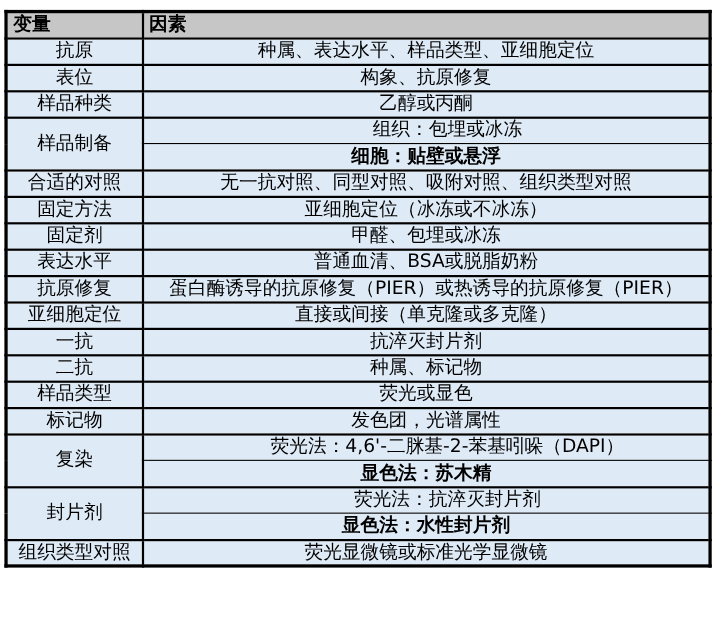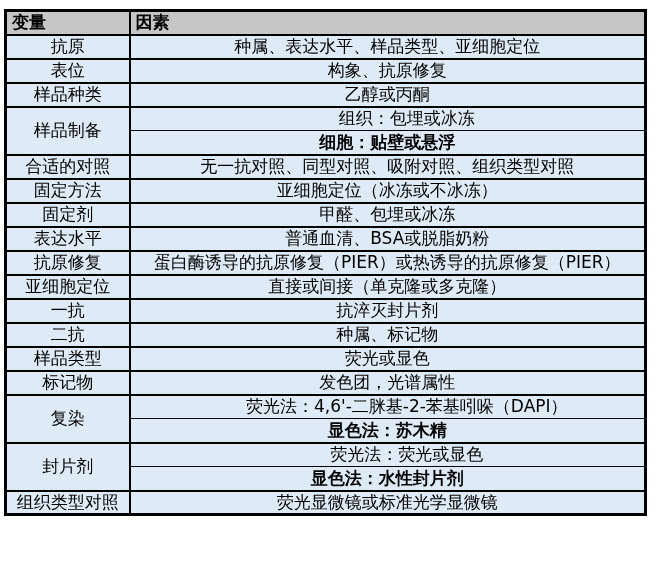--- a/index.html
+++ b/index.html
@@ -133,21 +133,21 @@
       </tr>
       <tr>
         <td rowspan="2">复染</td>
         <td class="thin-bottom">荧光法：4,6'-二脒基-2-苯基吲哚（DAPI）</td>
       </tr>
       <tr>
         <td class="thin-top">显色法：苏木精</td>
       </tr>
       <tr>
         <td rowspan="2">封片剂</td>
-        <td class="thin-bottom">荧光法：荧光或显色</td>
+        <td class="thin-bottom">荧光法：抗淬灭封片剂</td>
       </tr>
       <tr>
         <td class="thin-top">显色法：水性封片剂</td>
       </tr>
       <tr>
         <td rowspan="1">组织类型对照</td>
         <td>荧光显微镜或标准光学显微镜</td>
       </tr>
     </tbody>
 </table>

